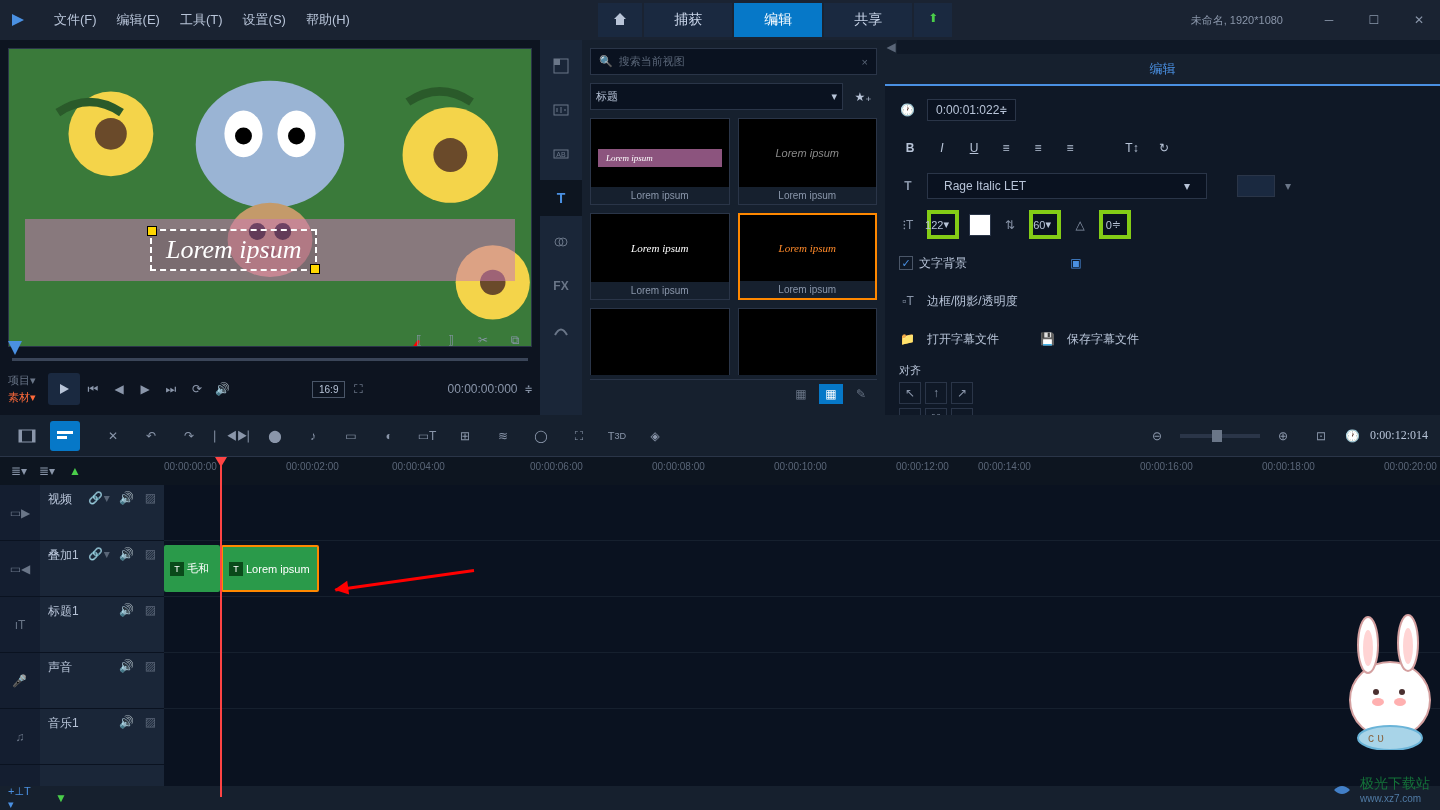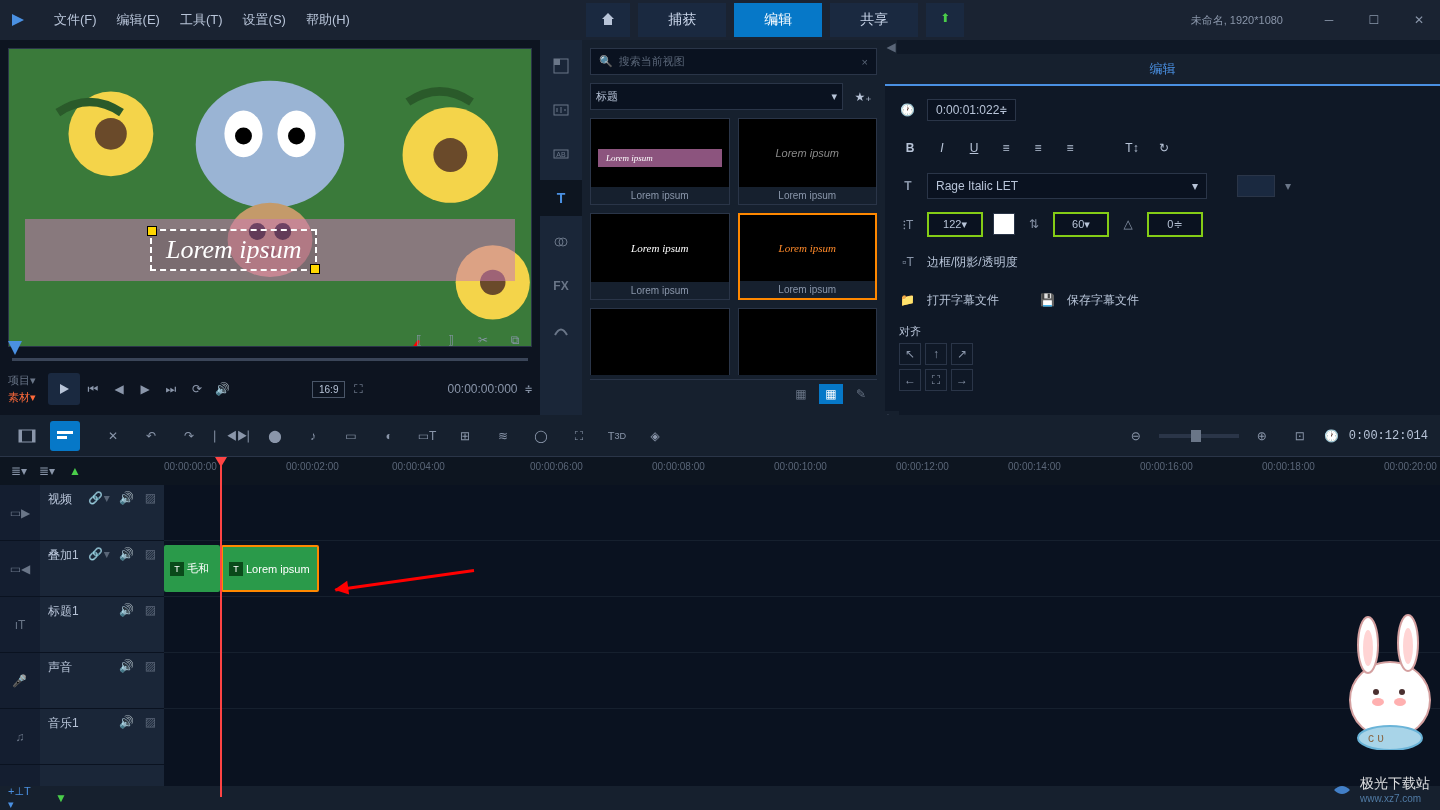--- a/index.html
+++ b/index.html
@@ -1,20 +1,20 @@
 <!DOCTYPE html>
 <html><head>
 <meta charset="utf-8">
 <style>
 * { margin: 0; padding: 0; box-sizing: border-box; font-family: "Microsoft YaHei", sans-serif; user-select: none; }
 body { background: #0a0e1a; color: #b8c4d8; font-size: 12px; overflow: hidden; width: 1440px; height: 810px; }
 .menubar { height: 40px; background: #1a2332; display: flex; align-items: center; padding: 0 8px; }
 .logo { width: 24px; height: 24px; margin-right: 12px; display: flex; align-items: center; }
 .menu-item { padding: 8px 10px; cursor: pointer; font-size: 13px; }
-.menubar-middle { flex: 1; display: flex; justify-content: center; gap: 8px; }
+.menubar-middle { flex: 1; display: flex; justify-content: center; gap: 2px; }
 .tab-btn { padding: 8px 30px; background: #1a2940; cursor: pointer; font-size: 14px; color: #c8d4e8; }
 .tab-btn.active { background: #0678c8; color: #fff; }
 .home-btn { padding: 8px 14px; background: #1a2940; cursor: pointer; }
 .menubar-right { display: flex; align-items: center; gap: 19px; }
 .proj-info { font-size: 11px; margin-right: 14px; color: #8a96aa; }
 .win-btn { width: 26px; height: 26px; display: flex; align-items: center; justify-content: center; cursor: pointer; color: #8a96aa; }
 .main-area { display: flex; height: 375px; }
 .preview-panel { width: 540px; background: #0d1420; padding: 8px; display: flex; flex-direction: column; }
 .preview-video { flex: 1; background: #000; position: relative; overflow: hidden; border: 1px solid #2a3548; }
 .preview-img { width: 100%; height: 100%; background: linear-gradient(135deg, #2a5a2a 0%, #4a8a4a 30%, #6ab86a 60%, #4a8a4a 100%); position: relative; }
@@ -61,37 +61,37 @@
 .lib-foot-btn.active { background: #0678c8; color: #fff; }
 .props-panel { flex: 1; background: #0f1826; display: flex; flex-direction: column; }
 .props-tabs { display: flex; height: 32px; }
 .props-tab { flex: 1; display: flex; align-items: center; justify-content: center; cursor: pointer; border-bottom: 2px solid transparent; font-size: 13px; }
 .props-tab.active { color: #4a90e2; border-bottom-color: #4a90e2; background: #16202e; }
 .props-body { flex: 1; padding: 10px 14px; overflow-y: auto; }
 .props-row { display: flex; align-items: center; gap: 10px; margin-bottom: 10px; min-height: 28px; }
 .prop-icon { width: 18px; height: 18px; display: flex; align-items: center; justify-content: center; color: #8a96aa; }
 .prop-time { font-family: monospace; background: #0a1220; padding: 3px 8px; border: 1px solid #2a3548; }
 .fmt-btn { width: 22px; height: 22px; display: flex; align-items: center; justify-content: center; cursor: pointer; color: #b8c4d8; }
-.prop-select { flex: 1; background: #0a1220; border: 1px solid #2a3548; padding: 5px 8px; display: flex; align-items: center; justify-content: space-between; cursor: pointer; font-size: 12px; }
-.prop-num { width: 56px; background: #0a1220; border: 2px solid #84cc16; padding: 4px 6px; display: flex; align-items: center; justify-content: center; font-size: 11px; }
+.prop-select { flex: 1; background: #0a1220; border: 1px solid #2a3548; padding: 5px 16px; display: flex; align-items: center; justify-content: space-between; cursor: pointer; font-size: 12px; }
+.prop-num { width: 32px; background: #0a1220; border: 4px solid #84cc16; padding: 4px 6px; display: flex; align-items: center; justify-content: flex-end; font-size: 11px; }
 .prop-color { width: 22px; height: 22px; background: #fff; border: 1px solid #2a3548; cursor: pointer; }
 .prop-check { display: flex; align-items: center; gap: 6px; cursor: pointer; }
 .checkbox { width: 14px; height: 14px; border: 1px solid #4a5668; display: flex; align-items: center; justify-content: center; }
 .checkbox.checked::after { content: '✓'; color: #4a90e2; font-size: 11px; }
 .align-grid { display: grid; grid-template-columns: repeat(3, 22px); gap: 4px; }
 .align-btn { width: 22px; height: 22px; display: flex; align-items: center; justify-content: center; cursor: pointer; border: 1px solid #2a3548; color: #8a96aa; }
 .timeline-area { height: 395px; background: #0a1220; display: flex; flex-direction: column; }
 .tl-toolbar { height: 42px; background: #16202e; display: flex; align-items: center; gap: 18px; padding: 0 12px; border-bottom: 1px solid #2a3548; }
 .tl-tool-group { display: flex; gap: 8px; align-items: center; }
 .tl-tool { width: 30px; height: 30px; display: flex; align-items: center; justify-content: center; cursor: pointer; color: #8a96aa; border-radius: 3px; }
 .tl-tool.active { background: #0678c8; color: #fff; }
 .tl-zoom { margin-left: auto; display: flex; align-items: center; gap: 8px; }
 .zoom-slider { width: 80px; height: 4px; background: #2a3548; position: relative; }
 .zoom-handle { position: absolute; left: 40%; top: -4px; width: 10px; height: 12px; background: #6a7688; }
-.tl-duration { font-family: Liberation Mono, monospace; font-size: 12px; }
+.tl-duration { font-family: Liberation Serif, serif; font-size: 12px; }
 .tl-ruler-row { height: 28px; background: #0d1520; display: flex; }
 .tl-ruler-left { width: 164px; display: flex; align-items: center; gap: 6px; padding: 0 8px; }
 .tl-ruler { flex: 1; position: relative; font-family: monospace; font-size: 10px; color: #5a6678; }
 .ruler-mark { position: absolute; top: 4px; }
 .playhead { position: absolute; top: 0; width: 2px; background: #ff4444; height: 340px; z-index: 10; }
 .playhead::before { content: ''; position: absolute; top: 0; left: -5px; width: 12px; height: 10px; background: #ff4444; clip-path: polygon(0 0, 100% 0, 50% 100%); }
 .tl-tracks { flex: 1; display: flex; overflow: hidden; }
 .tl-left { width: 40px; background: #141e30; display: flex; flex-direction: column; }
 .tl-track-icon { height: 56px; display: flex; align-items: center; justify-content: center; color: #6a7688; border-bottom: 1px solid #0a1220; }
 .tl-headers { width: 124px; background: #1a2638; display: flex; flex-direction: column; }
@@ -361,20 +361,27 @@
               <span>60</span>
               <span>▾</span>
             </div>
         <span class="prop-icon">△</span>
         <div class="prop-num">
               <span>0</span>
               <span>≑</span>
             </div>
       </div>
       <div class="props-row">
+        <div class="prop-check">
+          <div class="checkbox checked"></div>
+              <span>文字背景</span>
+        </div>
+        <span class="prop-icon" style="margin-left:90px;color:#4a90e2">▣</span>
+      </div>
+      <div class="props-row">
         <span class="prop-icon">▫T</span>
         <span>边框/阴影/透明度</span>
       </div>
       <div class="props-row">
         <span class="prop-icon">📁</span>
         <span>打开字幕文件</span>
         <span class="prop-icon" style="margin-left:30px">💾</span>
         <span>保存字幕文件</span>
       </div>
       <div class="props-row" style="align-items:flex-start">
@@ -452,21 +459,21 @@
     </div>
     <div class="tl-ruler" id="ruler">
       <div class="playhead" style="left:56px"></div>
     <div class="ruler-mark" style="left: 0px;">00:00:00:00</div>
         <div class="ruler-mark" style="left: 122px;">00:00:02:00</div>
         <div class="ruler-mark" style="left: 228px;">00:00:04:00</div>
         <div class="ruler-mark" style="left: 366px;">00:00:06:00</div>
         <div class="ruler-mark" style="left: 488px;">00:00:08:00</div>
         <div class="ruler-mark" style="left: 610px;">00:00:10:00</div>
         <div class="ruler-mark" style="left: 732px;">00:00:12:00</div>
-        <div class="ruler-mark" style="left: 844px;">00:00:14:00</div>
+        <div class="ruler-mark" style="left: 814px;">00:00:14:00</div>
         <div class="ruler-mark" style="left: 976px;">00:00:16:00</div>
         <div class="ruler-mark" style="left: 1098px;">00:00:18:00</div>
         <div class="ruler-mark" style="left: 1220px;">00:00:20:00</div>
       </div>
   </div>
 
   <div class="tl-tracks">
     <div class="tl-left">
       <div class="tl-track-icon">▭▶</div>
       <div class="tl-track-icon">▭◀</div>
@@ -553,16 +560,16 @@
     <ellipse cx="80" cy="92" rx="6" ry="4" fill="#ffb0b0"></ellipse>
     <ellipse cx="70" cy="128" rx="32" ry="12" fill="#a8d4e8" stroke="#6ab4d8" stroke-width="2"></ellipse>
     <text x="48" y="132" font-size="12" fill="#8a6a4a">ᴄ ᴜ</text>
   </svg>
 </div>
 <div class="watermark">
   <svg width="24" height="24" viewBox="0 0 24 24">
       <path d="M4 12 Q 12 4 20 12 Q 12 20 4 12" fill="#4a90e2"></path>
     </svg>
   <div>
-    <div style="font-size:14px;color:#ffffff">极光下载站</div>
+    <div style="font-size:14px;color:#15803d">极光下载站</div>
     <div style="font-size:10px;color:#5a8ab8">www.xz7.com</div>
   </div>
 </div>
 
 </body></html>

